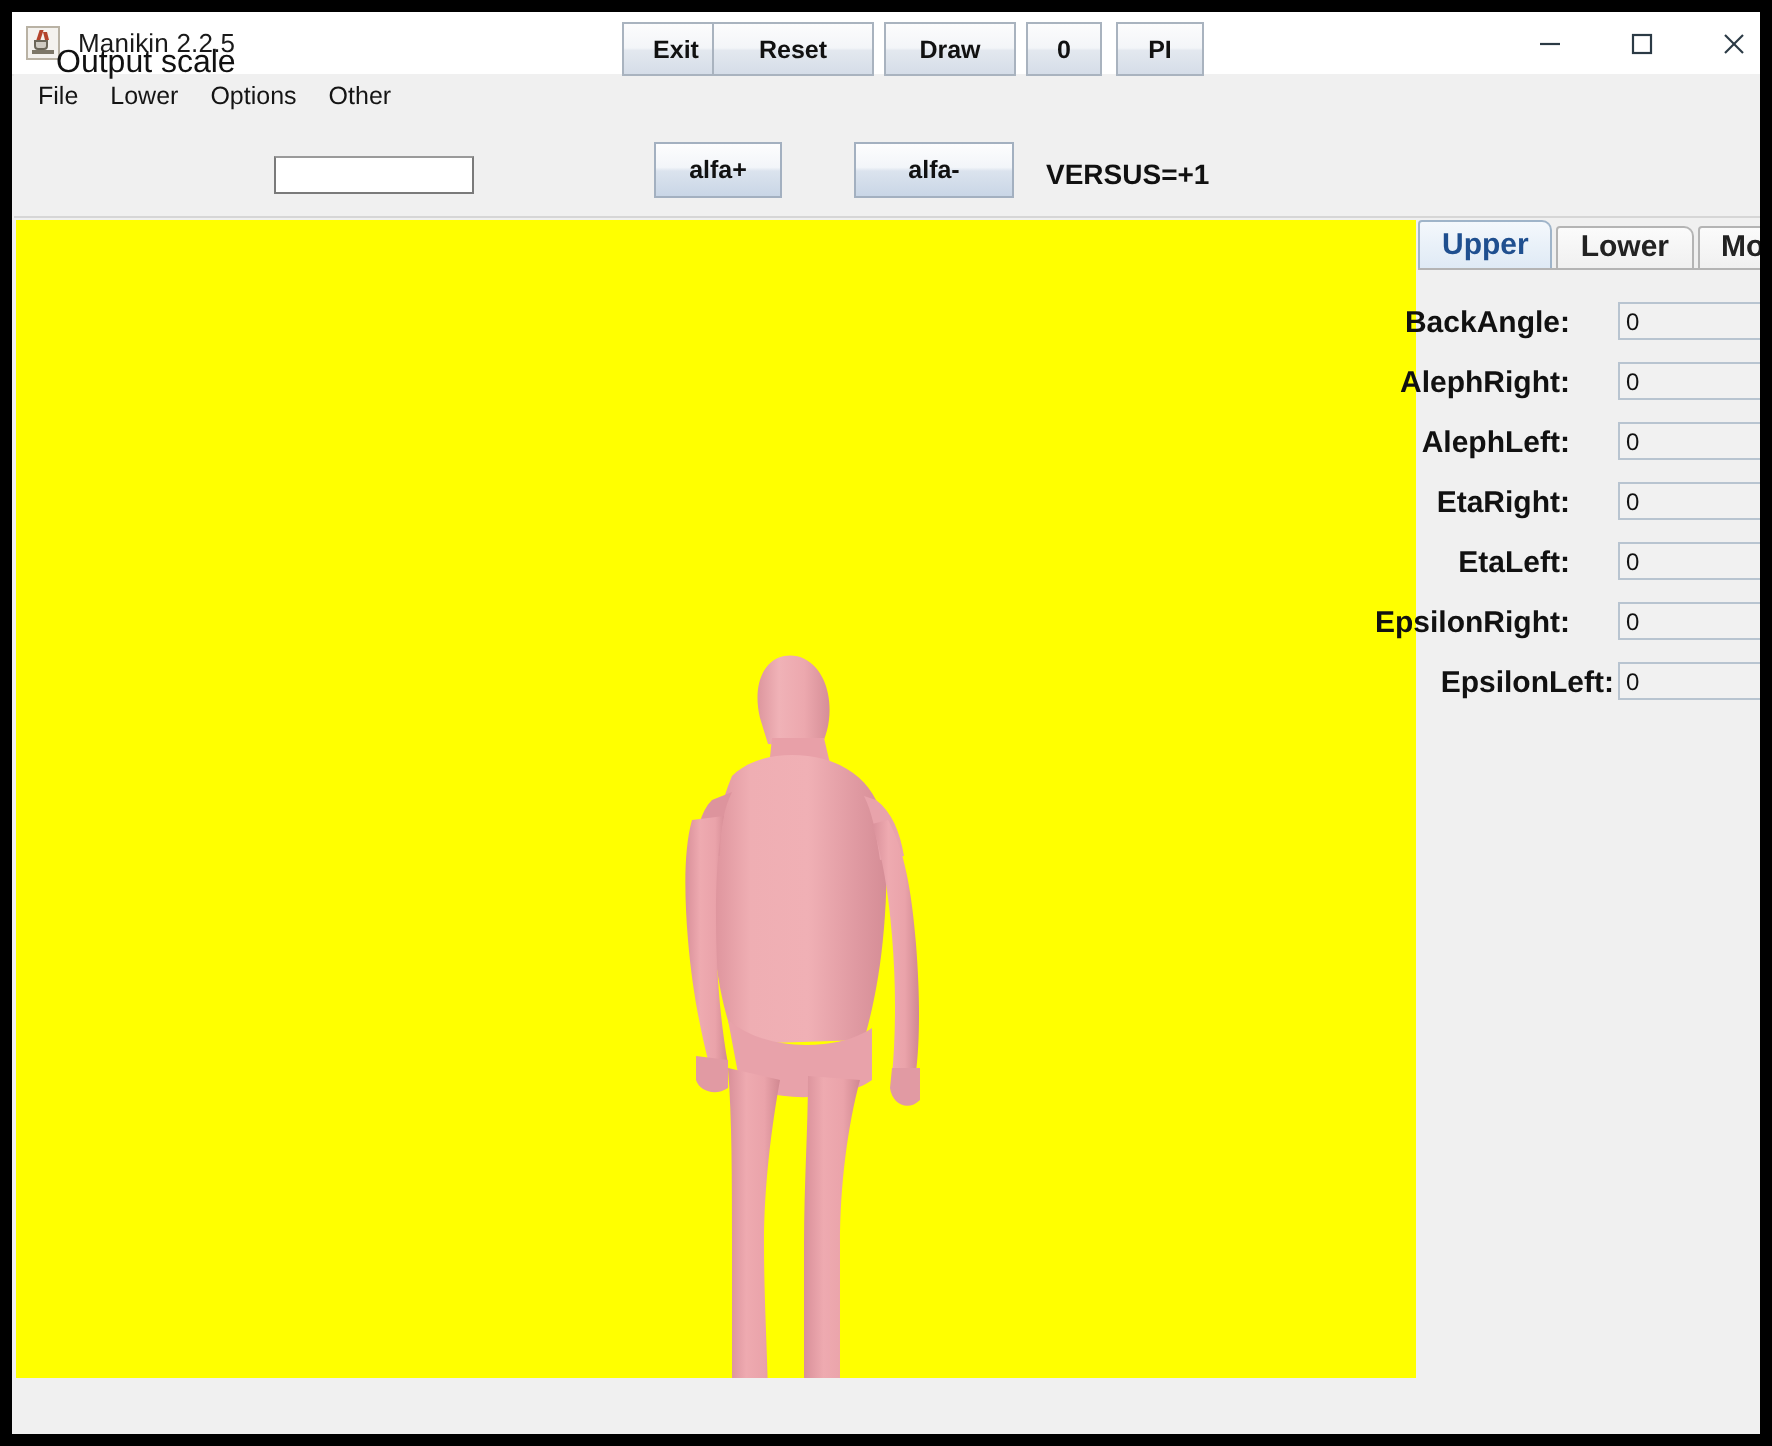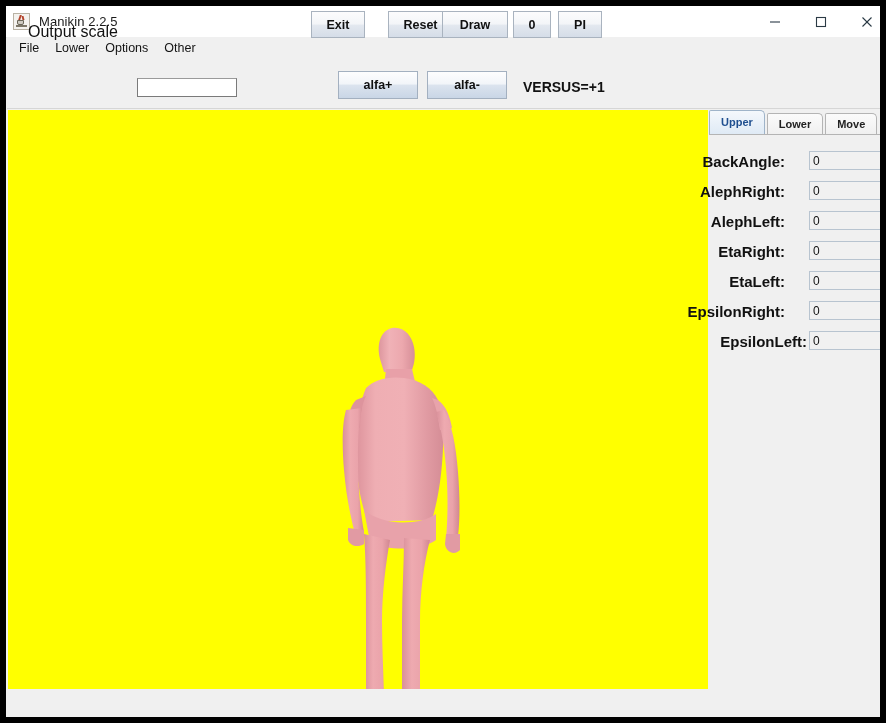--- a/index.html
+++ b/index.html
@@ -157,21 +157,21 @@
     height: 28px;
     background: linear-gradient(to bottom, #fdfdfe 0%, #f2f5f9 45%, #dbe3ee 52%, #c9d6e6 100%);
     border: 1px solid #a3b0c0;
     box-sizing: border-box;
     font-family: "Liberation Sans", sans-serif;
     font-size: 12.5px;
     font-weight: bold;
     color: #111;
     cursor: default;
   }
-  #alfa-plus-button { left: 332px; width: 80px; }
+  #alfa-plus-button { left: 321px; width: 64px; }
   #alfa-minus-button { left: 421px; width: 80px; }
   #versus-label {
     position: absolute;
     left: 517px; top: 73px;
     font-size: 14px;
     font-weight: bold;
     color: #111;
     white-space: nowrap;
   }
 
@@ -200,21 +200,21 @@
     left: 0; top: 0;
     width: 181px;
     height: 24px;
     display: flex;
     align-items: flex-end;
   }
   .tab {
     height: 21px;
     line-height: 20px;
     padding: 0 11px;
-    font-size: 11px;
+    font-size: 15px;
     font-weight: bold;
     color: #222;
     background: linear-gradient(to bottom, #fbfbfb 0%, #f0f0f0 100%);
     border: 1px solid #b4b4b4;
     border-bottom: none;
     box-sizing: border-box;
     margin-right: 2px;
     white-space: nowrap;
     border-radius: 2px 5px 0 0;
   }
@@ -291,21 +291,21 @@
     background: linear-gradient(to bottom, #fcfcfd 0%, #f3f5f8 48%, #e3e8ef 53%, #d5dde8 100%);
     border: 1px solid #a9b3bf;
     box-sizing: border-box;
     font-family: "Liberation Sans", sans-serif;
     font-size: 12.5px;
     font-weight: bold;
     color: #111;
     cursor: default;
   }
   #exit-button  { left: 305px; width: 54px; }
-  #reset-button { left: 382px; width: 65px; }
+  #reset-button { left: 350px; width: 81px; }
   #draw-button  { left: 436px; width: 66px; }
   #zero-button  { left: 507px; width: 38px; }
   #pi-button    { left: 552px; width: 44px; }
 </style>
 </head>
 <body>
 
 <div id="app-window">
 
   <div id="title-bar">

